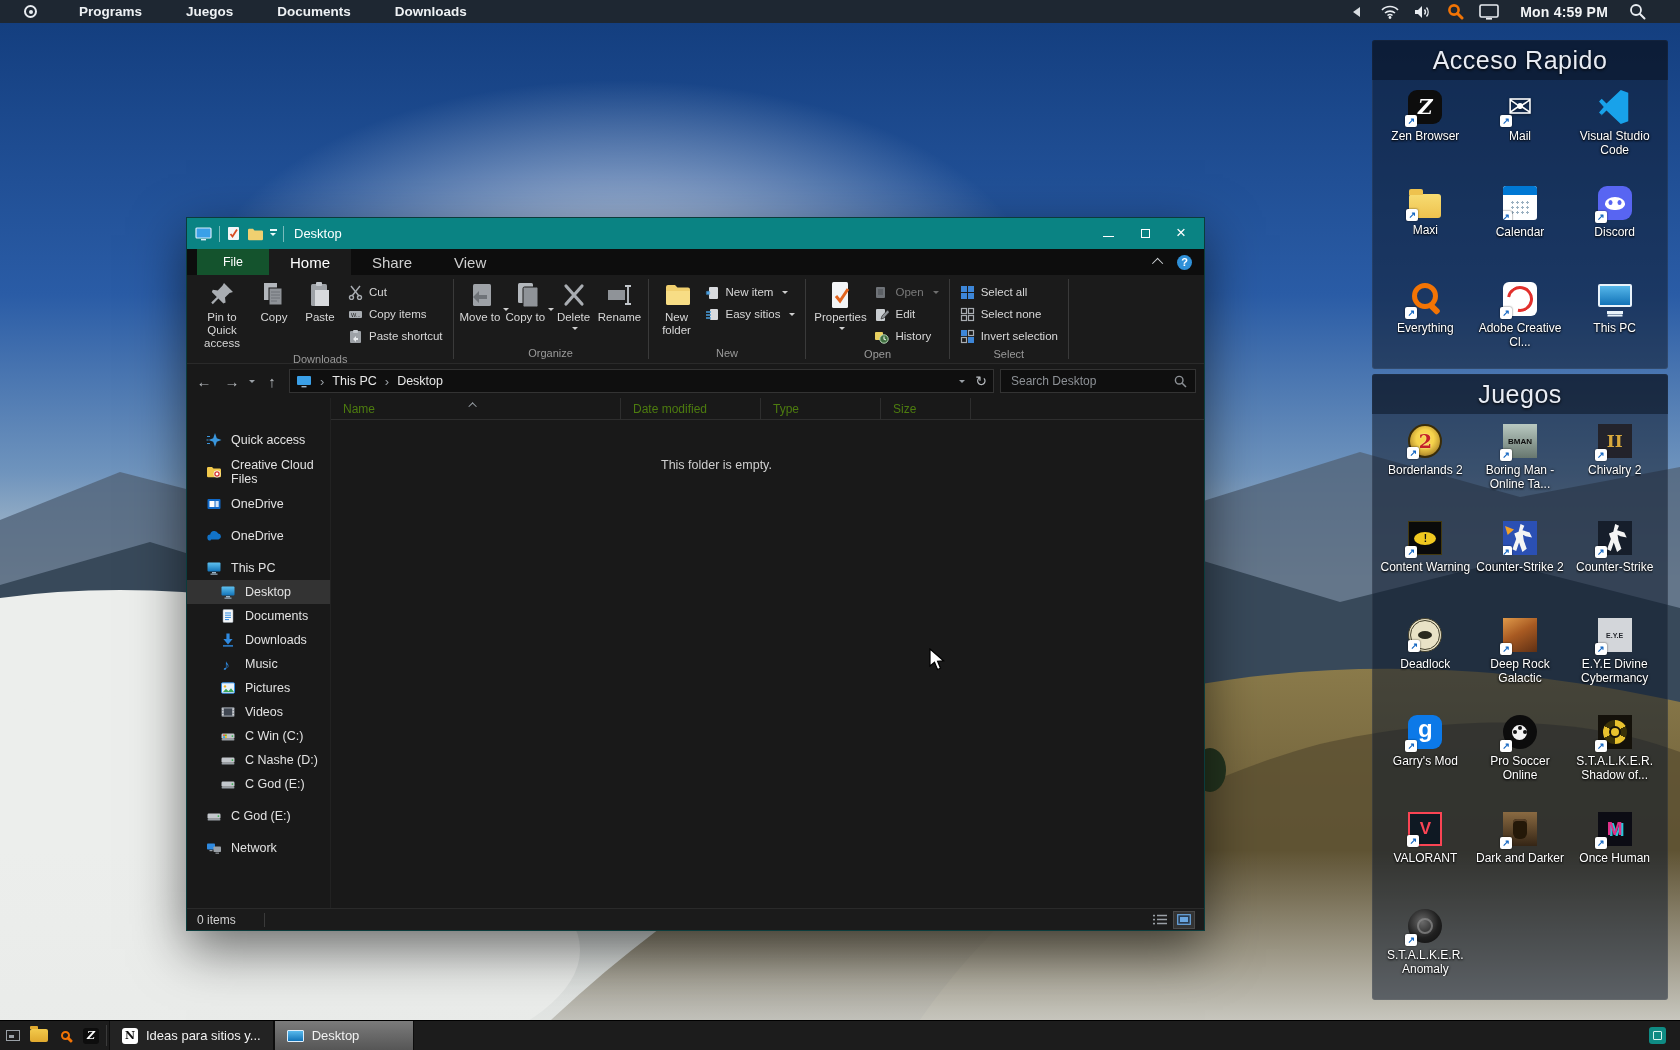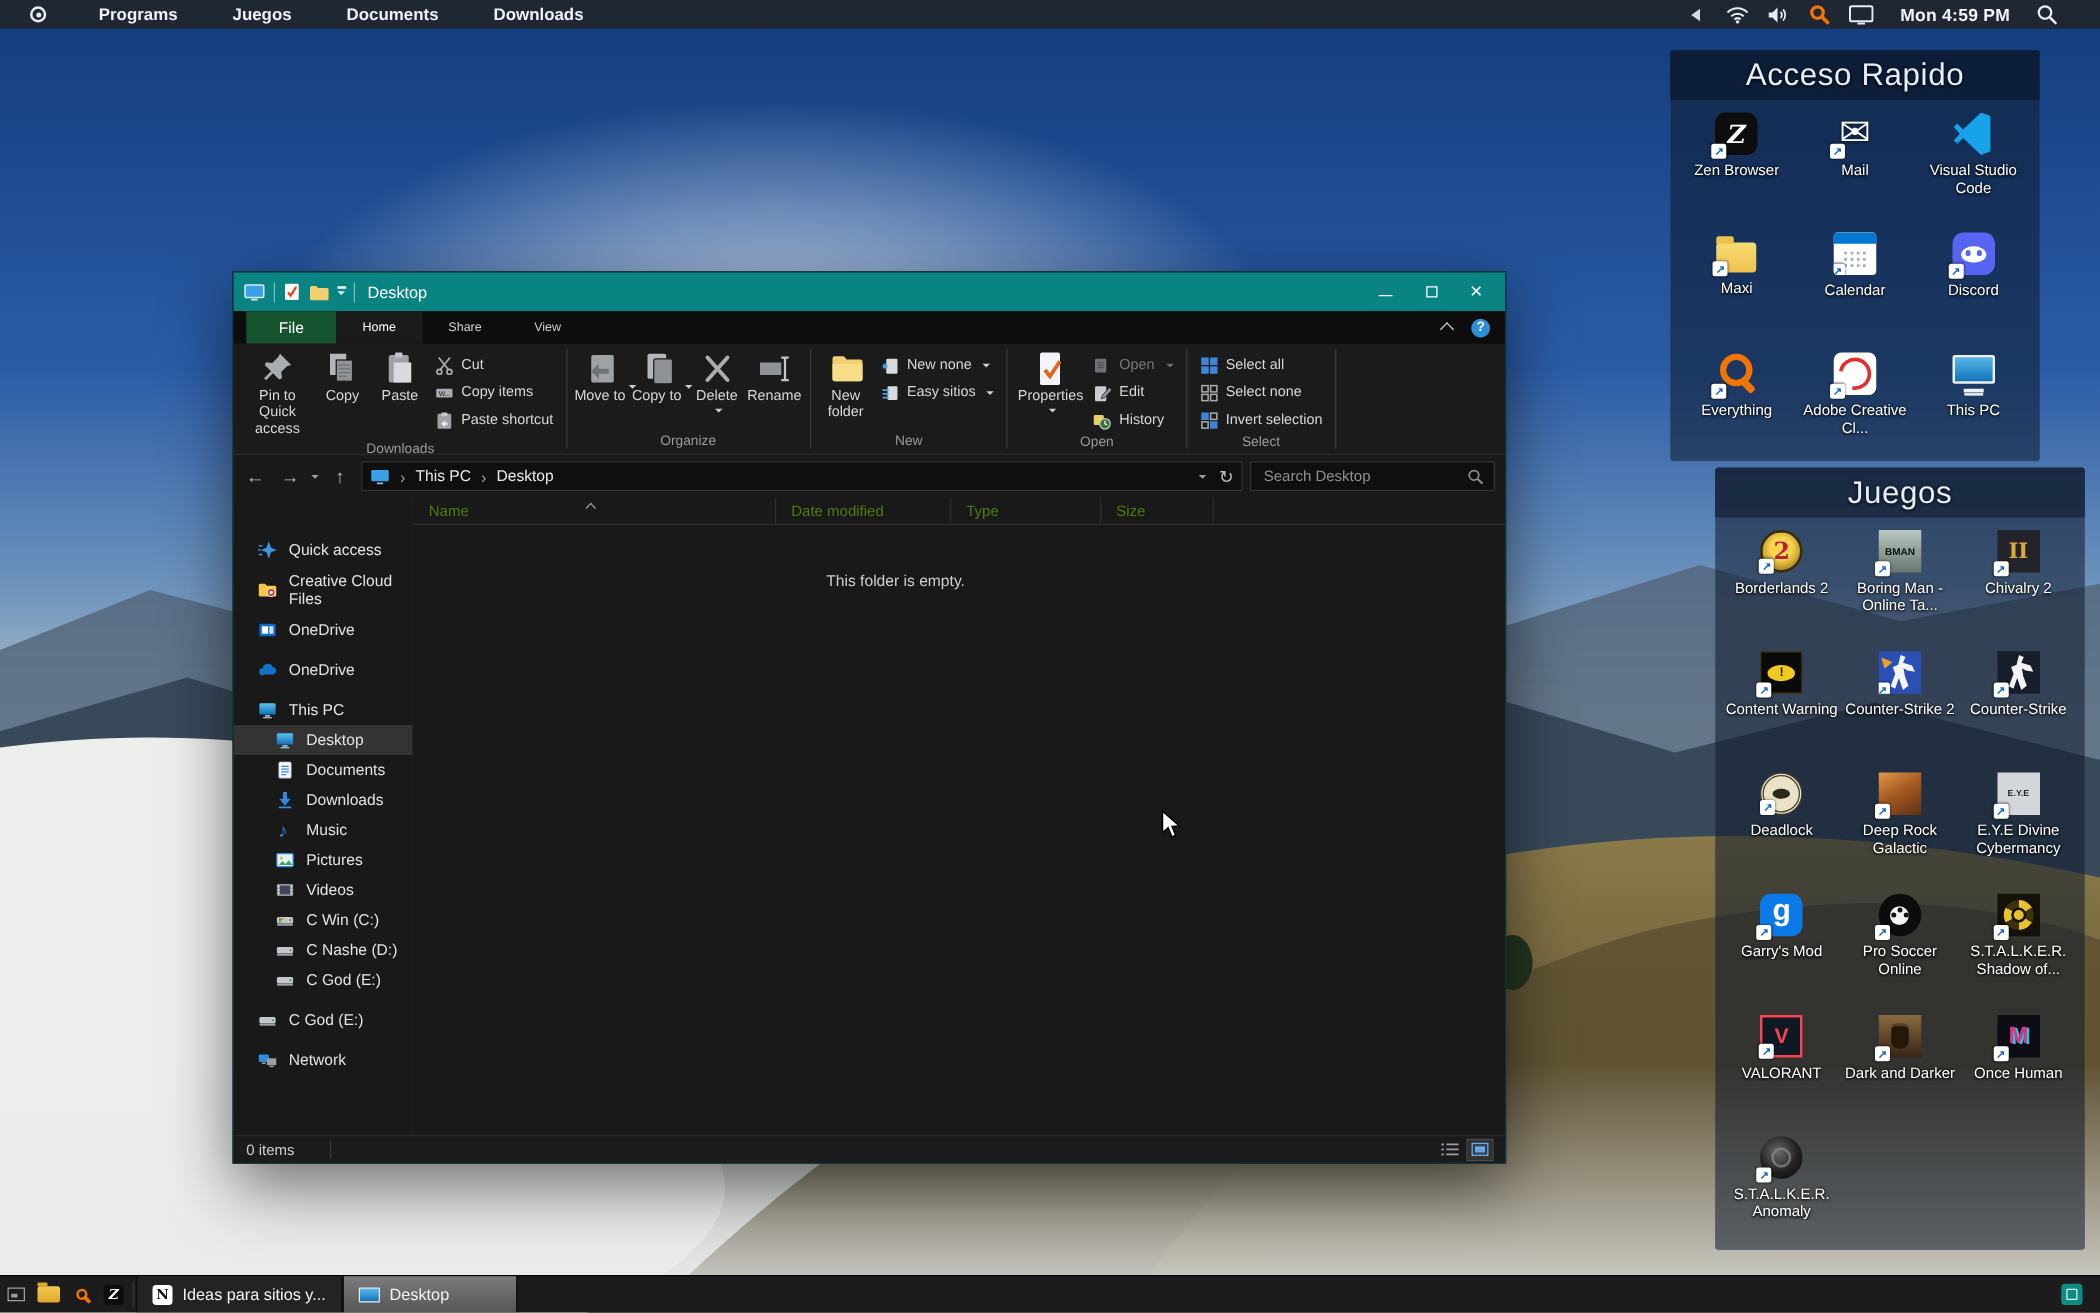--- a/index.html
+++ b/index.html
@@ -21,21 +21,21 @@
   .tb-right{margin-left:auto;display:flex;align-items:center;gap:15px;padding-right:34px;}
   .tb-collapse{width:0;height:0;border:5px solid transparent;border-right:7px solid #d8dde2;margin-right:6px;}
   .tb-clock{font-size:14px;font-weight:700;color:#f2f4f6;letter-spacing:.2px;margin:0 6px;}
   .tb-ico{display:block;}
 
   
   .fence{position:absolute;background:rgba(14,26,44,.55);border-radius:3px;z-index:20;
          box-shadow:inset 0 0 0 1px rgba(255,255,255,.05);}
   .fence-head{height:40px;background:rgba(8,16,30,.5);display:flex;align-items:center;justify-content:center;
               font-size:25px;font-weight:300;color:#e8ecf4;letter-spacing:.5px;text-shadow:0 1px 3px #000;border-radius:3px 3px 0 0;}
-  .fence-quick{left:1336px;top:40px;width:296px;height:329px;}
+  .fence-quick{left:1372px;top:40px;width:296px;height:329px;}
   .fence-games{left:1372px;top:374px;width:296px;height:626px;}
   .fence-grid{display:grid;grid-template-columns:repeat(3,1fr);padding:10px 6px 4px;}
   .fence-quick .fence-grid{grid-auto-rows:96px;}
   .fence-games .fence-grid{grid-auto-rows:97px;}
   .dicon{display:flex;flex-direction:column;align-items:center;gap:5px;cursor:default;}
   .dlabel{font-size:12px;line-height:14px;color:#fff;text-align:center;max-width:92px;
           text-shadow:0 1px 2px rgba(0,0,0,.95),0 0 3px rgba(0,0,0,.8);
           display:-webkit-box;-webkit-line-clamp:2;-webkit-box-orient:vertical;overflow:hidden;}
   .tile{width:34px;height:34px;position:relative;display:flex;align-items:center;justify-content:center;flex:none;}
   .sc-badge{position:absolute;left:-3px;bottom:-3px;width:12px;height:12px;background:#fff;border-radius:2px;
@@ -110,21 +110,21 @@
   .qat-caret{width:0;height:0;border:3.5px solid transparent;border-top-color:#eafafa;margin-top:4px;position:relative;}
   .qat-caret::before{content:"";position:absolute;left:-3.5px;top:-6.5px;width:7px;height:1.5px;background:#eafafa;}
   .win-title{font-size:13px;color:#fbffff;margin-left:10px;}
   .win-controls{margin-left:auto;display:flex;align-items:center;gap:26px;padding-right:8px;}
   .wc{width:11px;height:11px;position:relative;display:block;cursor:default;}
   .wc-min::after{content:"";position:absolute;left:0;right:0;top:8px;height:1.4px;background:#fff;}
   .wc-max::after{content:"";position:absolute;inset:1px;border:1.3px solid #fff;}
   .wc-close::after{content:"×";position:absolute;left:-1px;top:-5px;font-size:17px;color:#fff;font-weight:400;}
   .tabrow{height:26px;background:#0d0d0d;display:flex;align-items:stretch;flex:none;}
   .tab-file{width:72px;margin-left:10px;background:#14532d;color:#fff;font-size:12.5px;display:flex;align-items:center;justify-content:center;}
-  .tab{padding:0 21px;font-size:10px;color:#cfcfcf;display:flex;align-items:center;}
+  .tab{padding:0 21px;font-size:15px;color:#cfcfcf;display:flex;align-items:center;}
   .tab.active{background:#1b1b1b;color:#fff;}
   .tabrow-right{margin-left:auto;display:flex;align-items:center;gap:14px;padding-right:12px;}
   .chev-up{width:8px;height:8px;border-left:1.6px solid #cfd3d6;border-top:1.6px solid #cfd3d6;transform:rotate(45deg) translateY(2px);}
   .help-ico{width:15px;height:15px;border-radius:50%;background:#2f90d8;color:#fff;font-size:11px;font-weight:700;
             display:flex;align-items:center;justify-content:center;}
   .ribbon{height:89px;background:#1b1b1b;display:flex;align-items:stretch;flex:none;border-bottom:1px solid #2a2a2a;padding-left:2px;}
   .rgroup{display:flex;flex-direction:column;}
   .rg-content{flex:1;display:flex;align-items:flex-start;padding:3px 4px 0;}
   .rg-label{text-align:center;font-size:11px;color:#9a9a9a;padding:1px 0 4px;}
   .rsep{width:1px;background:#3a3a3a;margin:4px 1px;}
@@ -593,21 +593,21 @@
               <path d="M3 11 h24 V23 q0 2-2 2 H5 q-2 0-2-2 Z" fill="#f7dd85"></path>
             </svg>
             <span class="rlabel">New folder</span>
           </div>
           <div class="rsmalls">
             <div class="rsmall">
               <svg class="ric" width="15" height="15" viewBox="0 0 15 15">
                 <rect x="4" y="2" width="9" height="12" rx="1" fill="#d8dadd"></rect>
                   <path d="M1 5 l2.5 1 1-2.5 1 2.5 2.5-1 -1 2.5 2.5 1 -2.5 1 1 2.5 -2.5-1 -1 2.5 -1-2.5 -2.5 1 1-2.5 -2.5-1 2.5-1z" fill="#4a9ede" transform="scale(.55) translate(1 6)"></path>
               </svg>
-              <span>New none</span>
+              <span>New item</span>
                 <span class="car"></span>
             </div>
             <div class="rsmall">
               <svg class="ric" width="15" height="15" viewBox="0 0 15 15">
                 <rect x="5" y="2" width="8" height="11" rx="1" fill="#d8dadd"></rect>
                 <g stroke="#4a9ede" stroke-width="1.4" fill="none">
                     <path d="M1 5 h5 M1 8 h5 M1 11 h5"></path>
                   </g>
               </svg>
               <span>Easy sitios</span>

